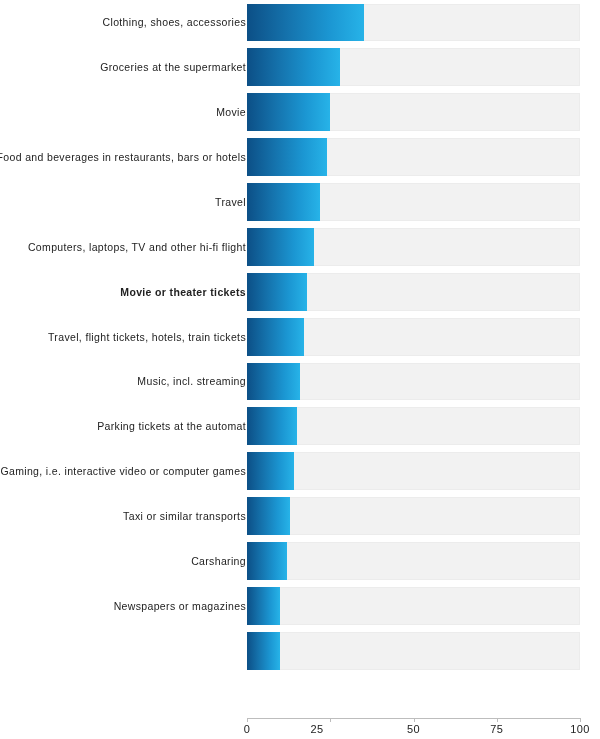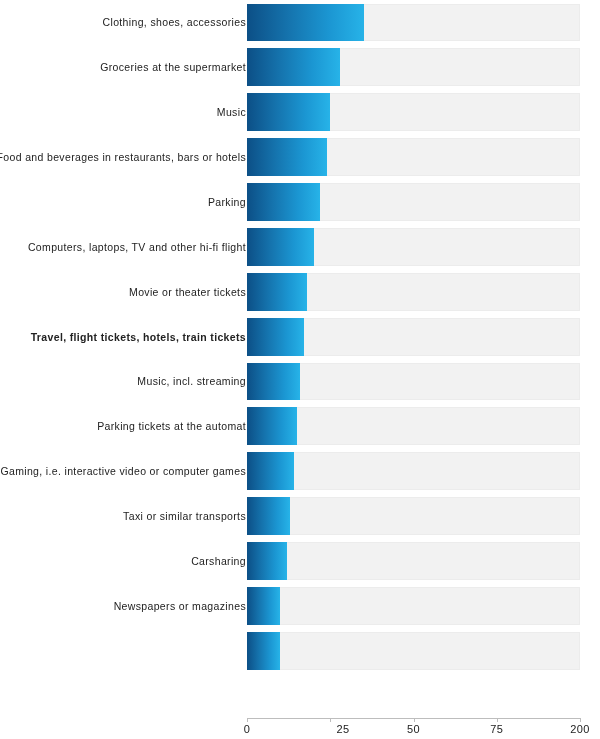--- a/index.html
+++ b/index.html
@@ -116,45 +116,45 @@
         <div class="cat-label">Clothing, shoes, accessories</div>
         <div class="track"></div>
         <div class="bar" title="Clothing, shoes, accessories: 35" style="width: 116.55px;"></div>
       </div>
       <div class="bar-row" style="height: 44.875px; padding-left: 45px;">
         <div class="cat-label">Groceries at the supermarket</div>
         <div class="track"></div>
         <div class="bar" title="Groceries at the supermarket: 28" style="width: 93.24px;"></div>
       </div>
       <div class="bar-row" style="height: 44.875px;">
-        <div class="cat-label">Music</div>
+        <div class="cat-label">Movie</div>
         <div class="track"></div>
         <div class="bar" title="Fuel: 25" style="width: 83.25px;"></div>
       </div>
       <div class="bar-row" style="height: 44.875px;">
         <div class="cat-label">Food and beverages in restaurants, bars  or hotels</div>
         <div class="track"></div>
         <div class="bar" title="Food and beverages in restaurants, bars  or hotels: 24" style="width: 79.92px;"></div>
       </div>
       <div class="bar-row" style="height: 44.875px;">
-        <div class="cat-label">Parking</div>
+        <div class="cat-label">Travel</div>
         <div class="track"></div>
         <div class="bar" title="Movies: 22" style="width: 73.26px;"></div>
       </div>
       <div class="bar-row" style="height: 44.875px;">
         <div class="cat-label">Computers, laptops, TV and other hi-fi flight</div>
         <div class="track"></div>
         <div class="bar" title="Computers, laptops, TV and other hi-fi devices: 20" style="width: 66.6px;"></div>
       </div>
-      <div class="bar-row" style="height: 44.875px;">
+      <div class="bar-row" style="height: 44.875px; font-weight: bold;">
         <div class="cat-label">Movie or theater tickets</div>
         <div class="track"></div>
         <div class="bar" title="Movie or theater tickets: 18" style="width: 59.94px;"></div>
       </div>
-      <div class="bar-row" style="height: 44.875px; font-weight: bold;">
+      <div class="bar-row" style="height: 44.875px;">
         <div class="cat-label">Travel, flight tickets, hotels, train tickets</div>
         <div class="track"></div>
         <div class="bar" title="Travel, flight tickets, hotels, train tickets: 17" style="width: 56.61px;"></div>
       </div>
       <div class="bar-row" style="height: 44.875px;">
         <div class="cat-label">Music, incl. streaming</div>
         <div class="track"></div>
         <div class="bar" title="Music, incl. streaming: 16" style="width: 53.28px;"></div>
       </div>
       <div class="bar-row" style="height: 44.875px;">
@@ -186,22 +186,22 @@
         <div class="track"></div>
         <div class="bar" title="Furniture or decoration articles: 10" style="width: 33.3px;"></div>
       </div>
     </div>
 
   <div class="axis">
     <div class="axis-line"></div>
   <div class="tick-mark" style="left: 247px;"></div>
       <div class="tick-label" style="left: 247px;">0</div>
       <div class="tick-mark" style="left: 330.25px;"></div>
-      <div class="tick-label" style="left: 343px;">25</div>
+      <div class="tick-label" style="left: 317px;">25</div>
       <div class="tick-mark" style="left: 413.5px;"></div>
       <div class="tick-label" style="left: 413.5px;">50</div>
       <div class="tick-mark" style="left: 496.75px;"></div>
       <div class="tick-label" style="left: 496.75px;">75</div>
       <div class="tick-mark" style="left: 580px;"></div>
-      <div class="tick-label" style="left: 580px;">200</div>
+      <div class="tick-label" style="left: 580px;">100</div>
     </div>
 
 </div>
 
 </body></html>

